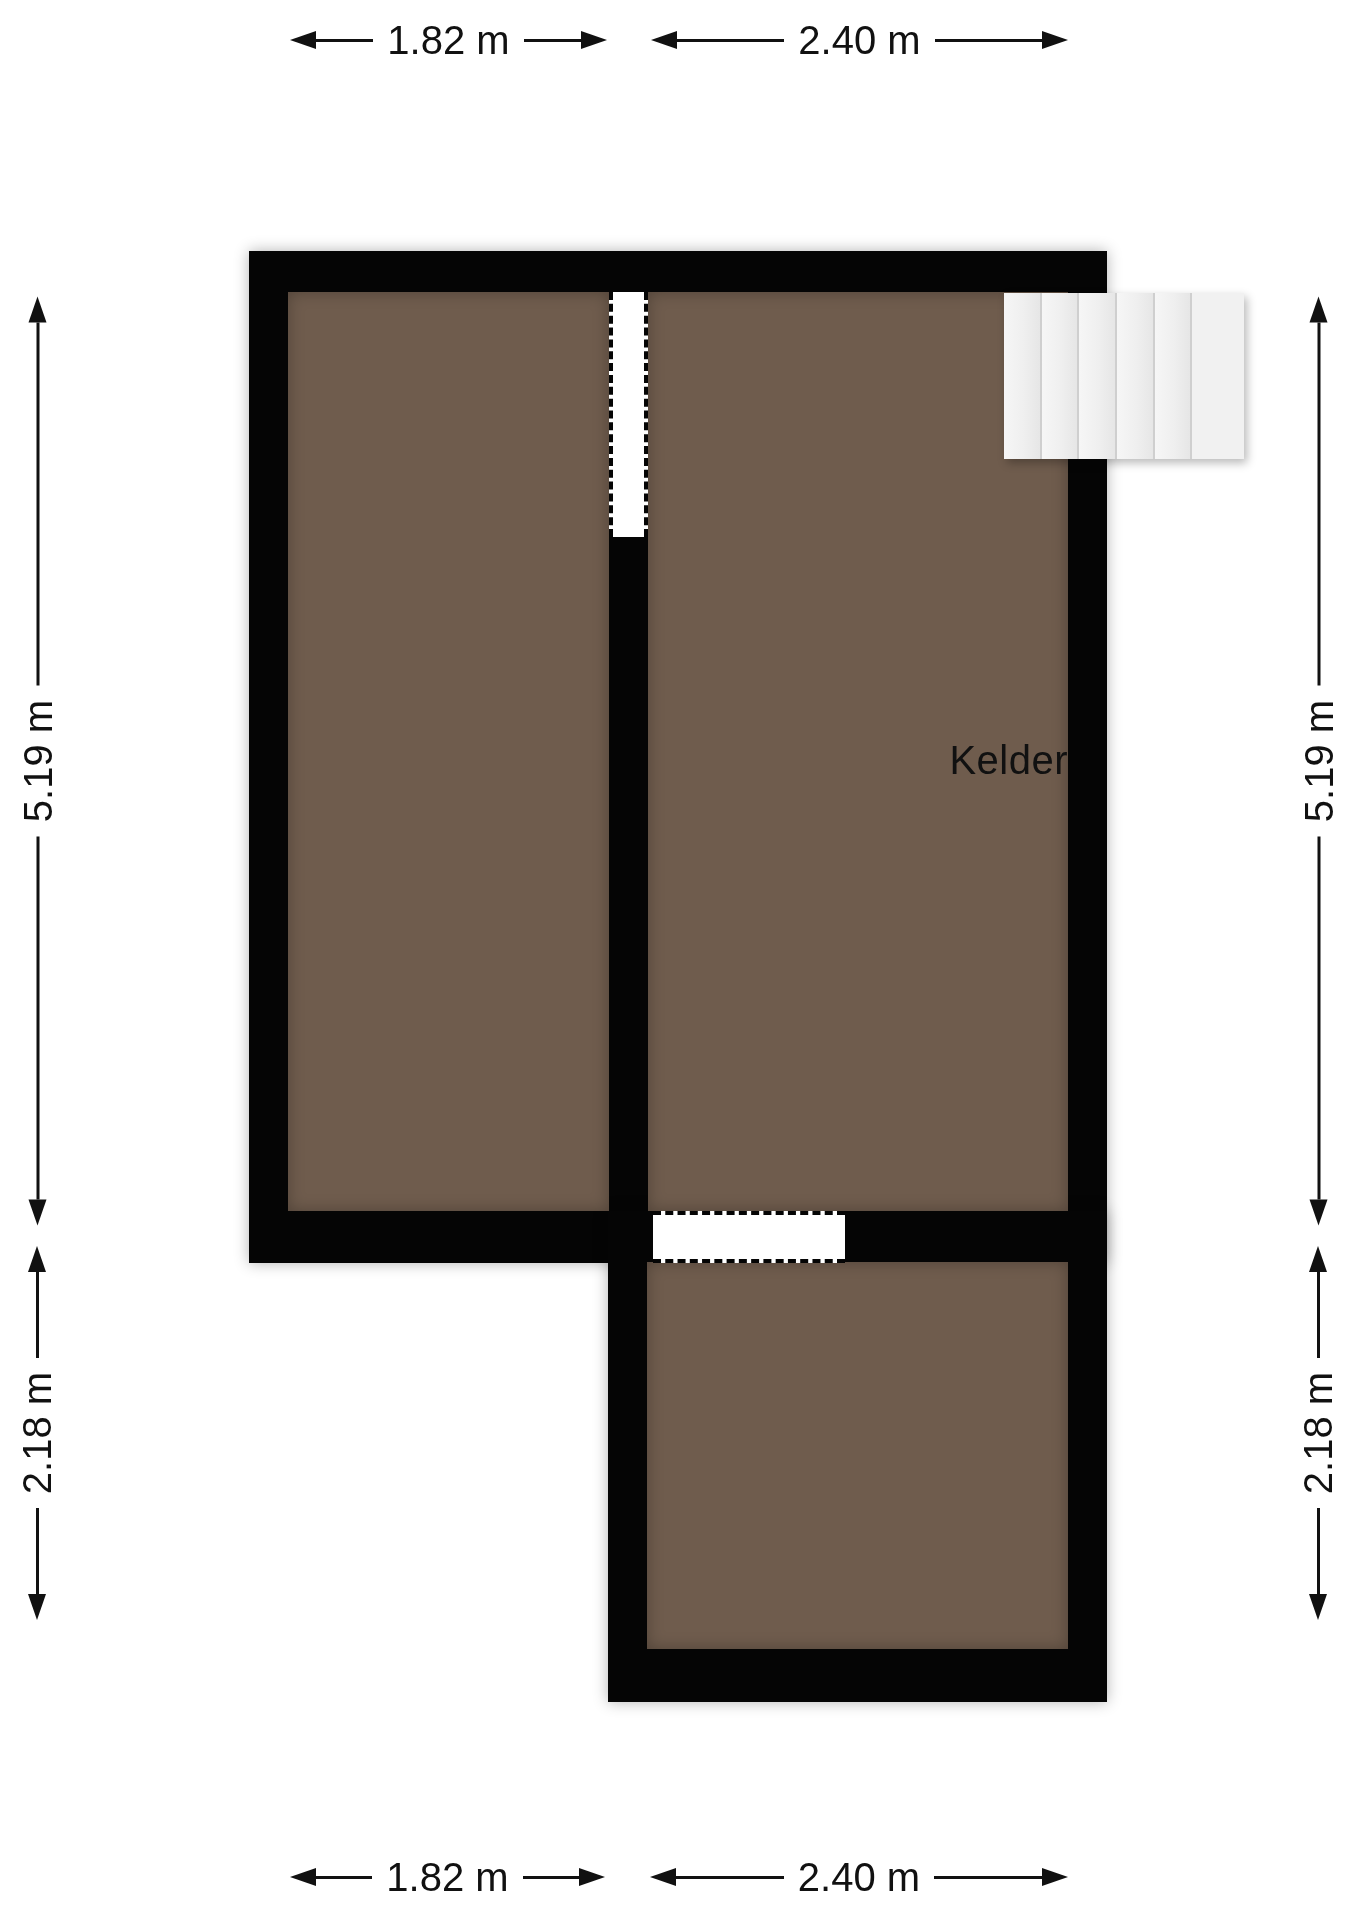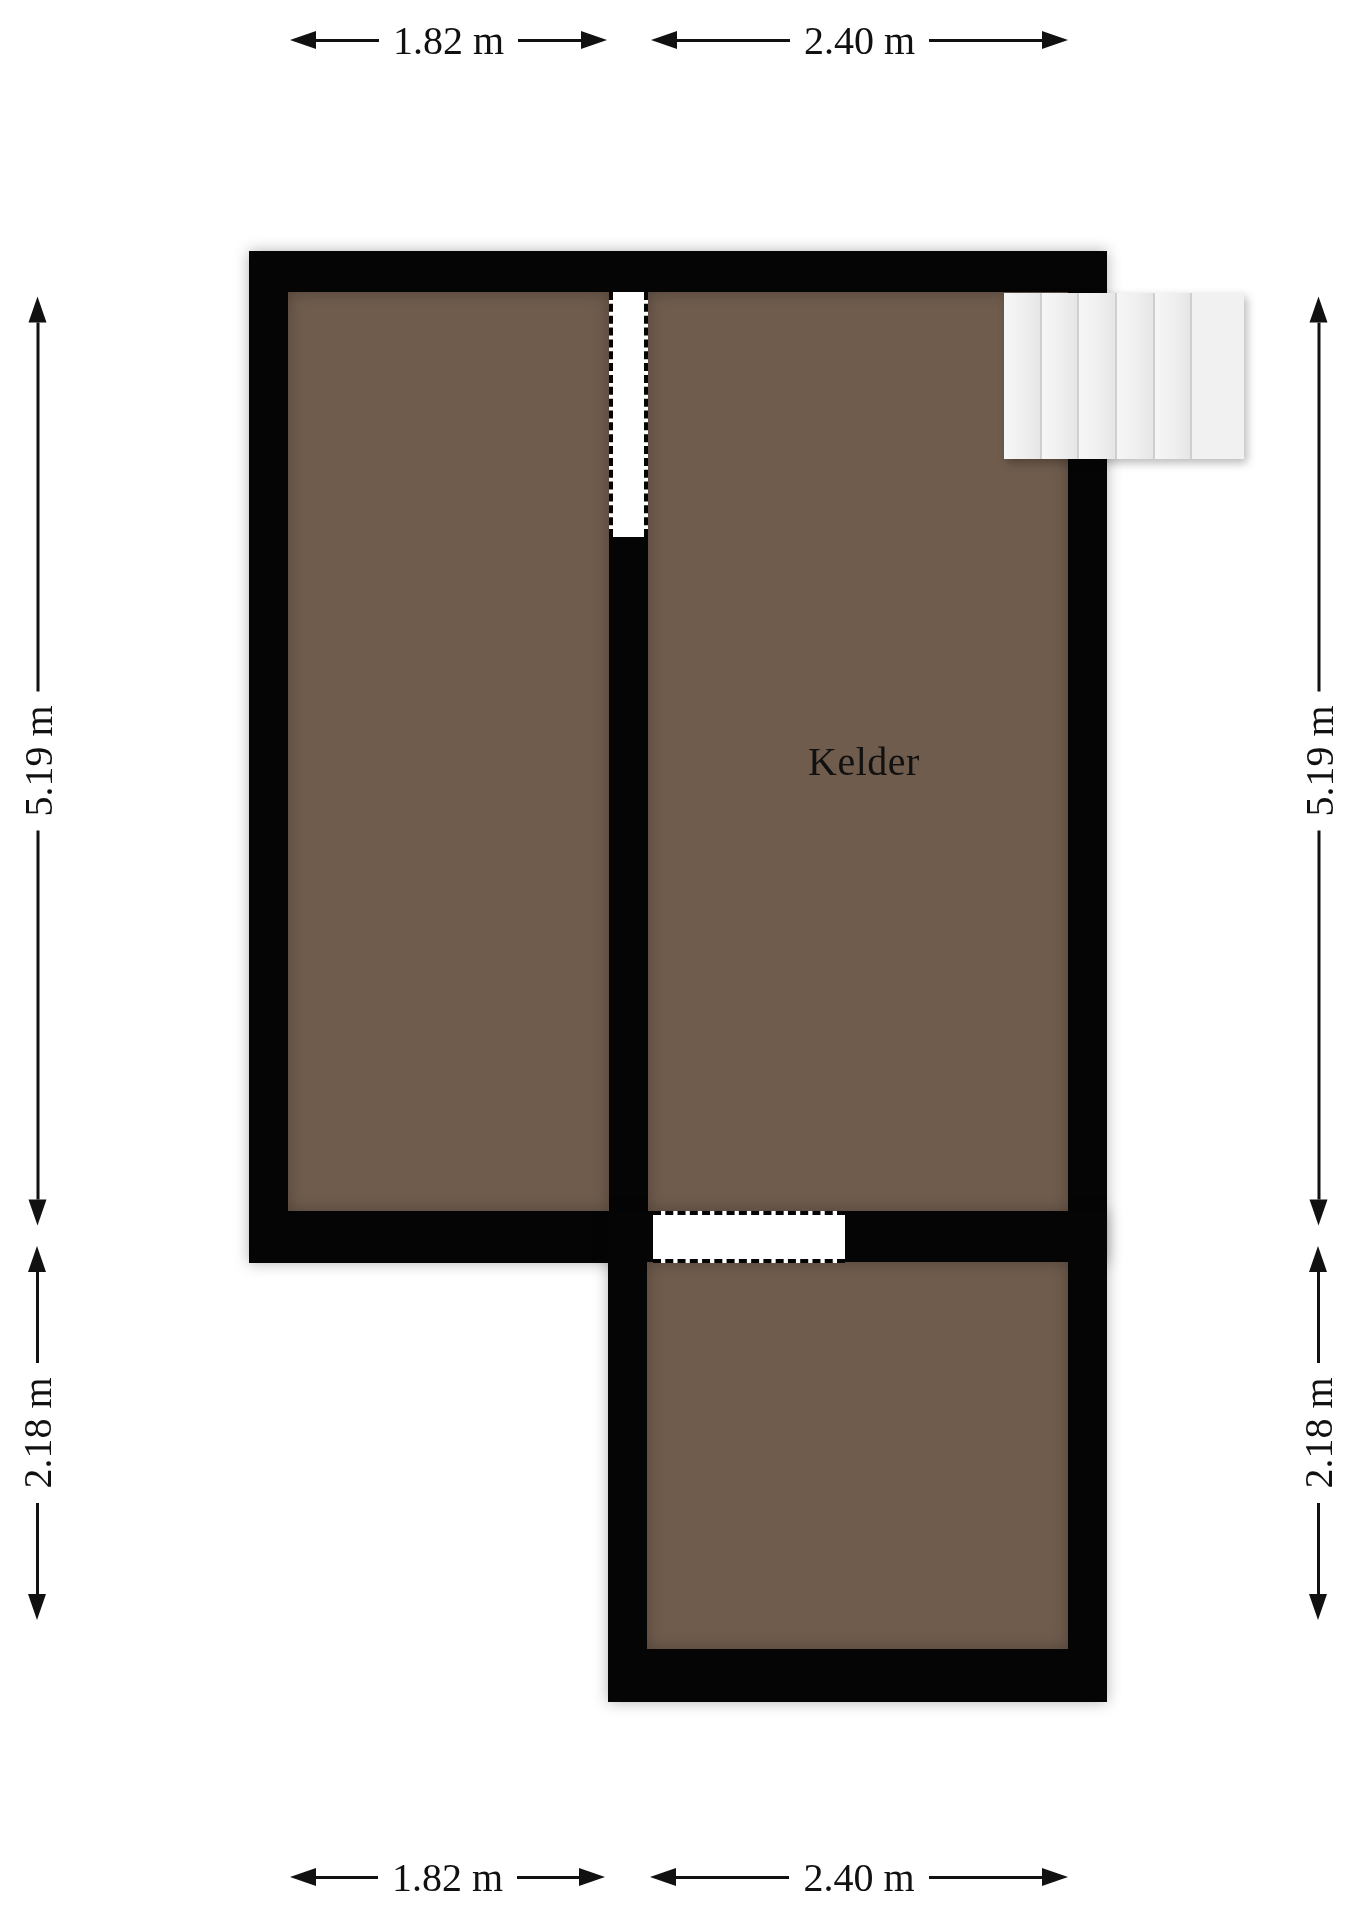--- a/index.html
+++ b/index.html
@@ -1,20 +1,20 @@
 <!DOCTYPE html>
 <html style="--wall: #050505; --floor: #6f5c4d; --background: #ffffff; --stairs: #f0f0f0; --dimension: #111111;"><head>
 <meta charset="utf-8">
 <style>
   html,body{margin:0;padding:0;background:#ffffff;}
   .canvas{
     position:relative;
     width:1358px;height:1920px;
     background:var(--background,#ffffff);
-    font-family:Liberation Serif, serif;
+    font-family:Liberation Sans, sans-serif;
     overflow:hidden;
   }
 
   
   .wall{
     position:absolute;
     background:var(--wall,#050505);
     box-shadow:0 0 14px rgba(0,0,0,0.30);
   }
   .wall-main{left:249px;top:251px;width:858px;height:1012px;}
@@ -26,21 +26,21 @@
     background:var(--floor,#6f5c4d);
     box-shadow:inset 0 0 16px rgba(0,0,0,0.28);
   }
   .room-left     {left:288px;top:292px;width:321px;height:919px;}
   .room-kelder   {left:648px;top:292px;width:420px;height:919px;}
   .room-extension{left:647px;top:1262px;width:421px;height:387px;}
 
   .room-label{
     position:absolute;
     left:12px;right:0;top:446px;
-    text-align:center;
+    text-align:right;
     font-size:40px;
     color:var(--dimension,#111111);
     letter-spacing:0.5px;
   }
 
   
   .door{position:absolute;background:#ffffff;box-sizing:border-box;}
   .door-vertical{
     left:609px;top:292px;width:39px;height:245px;
     border-left:4px dashed var(--wall,#050505);

